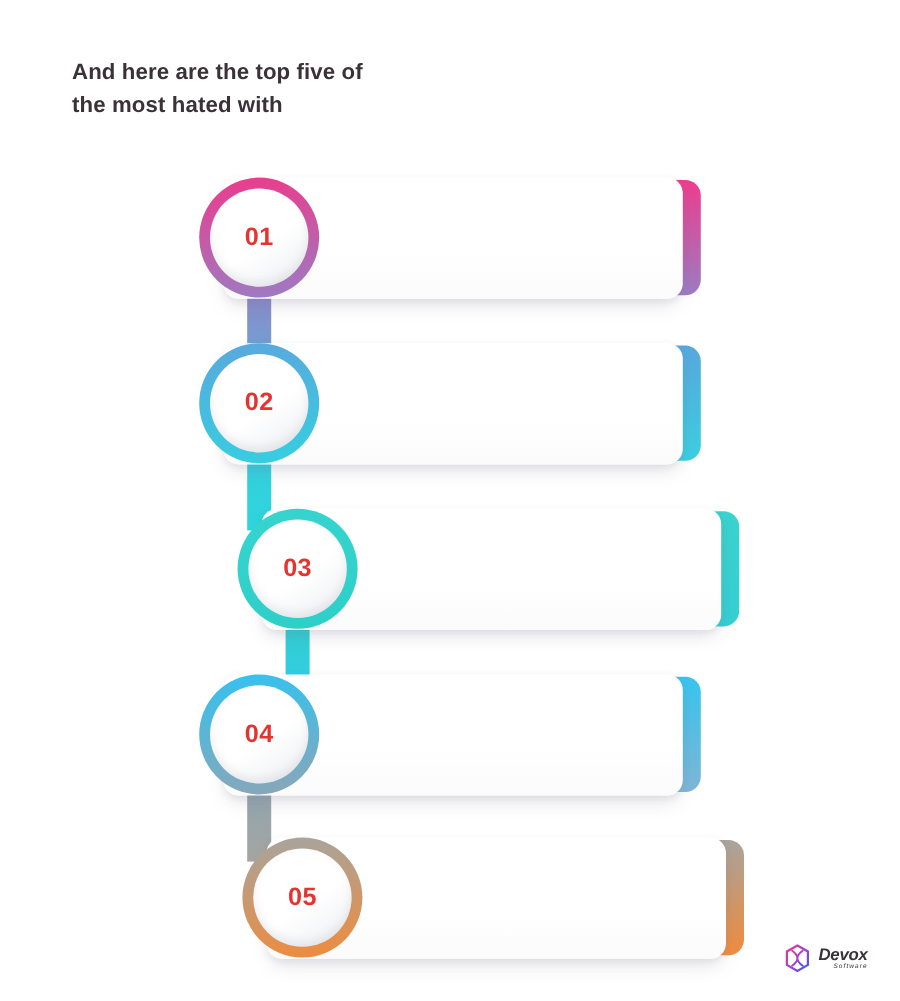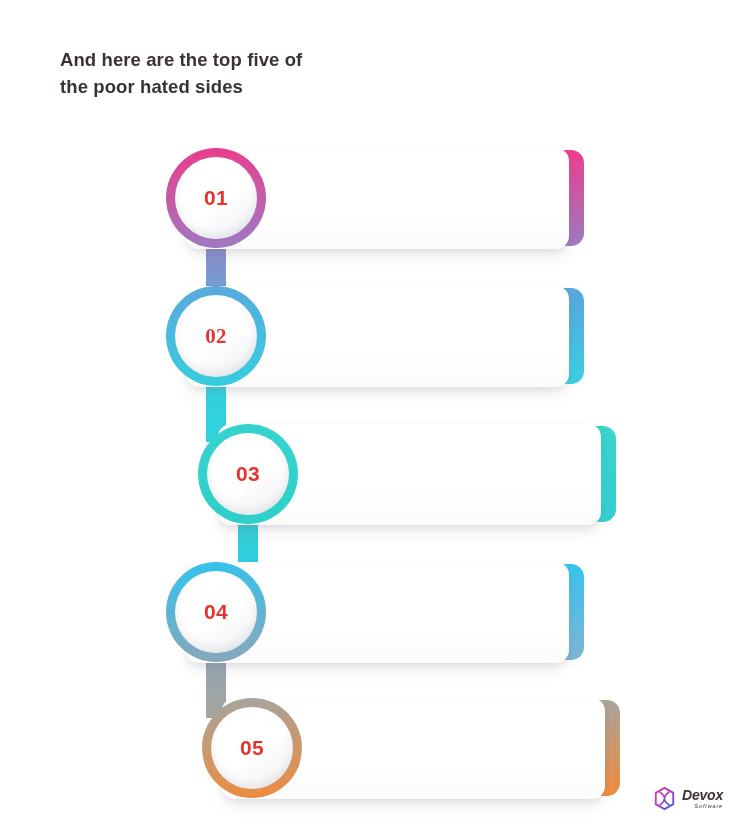--- a/index.html
+++ b/index.html
@@ -170,21 +170,21 @@
     margin-top: 1.5px;
   }
 </style>
 </head>
 <body>
 
 <div class="page">
 
   <div class="heading">
     <span>And here are the top five of</span><br>
-    <span>the poor hated sides</span>
+    <span>the most hated with</span>
   </div>
 
   <div class="list">
 
     <div class="row" id="row-0" style="top:138px;">
       <div class="connector" id="conn-0" style="background: linear-gradient(rgb(155, 124, 196) 0%, rgb(106, 167, 212) 100%);"></div>
       <div class="card-wrap">
         <div class="card-tab" id="tab-0" style="background: linear-gradient(rgb(239, 61, 141) 0%, rgb(155, 124, 196) 100%);"></div>
         <div class="card"></div>
         <div class="card-label">Unhandy programming style</div>
@@ -194,21 +194,21 @@
       </div>
     </div>
 
     <div class="row" id="row-1" style="top:276px;">
       <div class="connector" id="conn-1" style="background: linear-gradient(rgb(53, 207, 224) 0%, rgb(47, 212, 221) 100%);"></div>
       <div class="card-wrap">
         <div class="card-tab" id="tab-1" style="background: linear-gradient(rgb(88, 167, 221) 0%, rgb(60, 207, 226) 100%);"></div>
         <div class="card"></div>
         <div class="card-label">Restricted &amp; poor for features</div>
       </div>
-      <div class="badge" id="badge-1" style="background: linear-gradient(175deg, rgb(90, 168, 221) 0%, rgb(53, 207, 224) 100%); font-family: Liberation Serif, serif;">
+      <div class="badge" id="badge-1" style="background: linear-gradient(175deg, rgb(90, 168, 221) 0%, rgb(53, 207, 224) 100%);">
         <span class="badge-num">02</span>
       </div>
     </div>
 
     <div class="row" id="row-2" style="top:414px;margin-left:32px;">
       <div class="connector" id="conn-2" style="background: linear-gradient(rgb(46, 207, 201) 0%, rgb(53, 205, 230) 100%);"></div>
       <div class="card-wrap">
         <div class="card-tab" id="tab-2" style="background: linear-gradient(rgb(58, 211, 205) 0%, rgb(53, 207, 212) 100%);"></div>
         <div class="card"></div>
         <div class="card-label">Troubles with the team/company</div>

